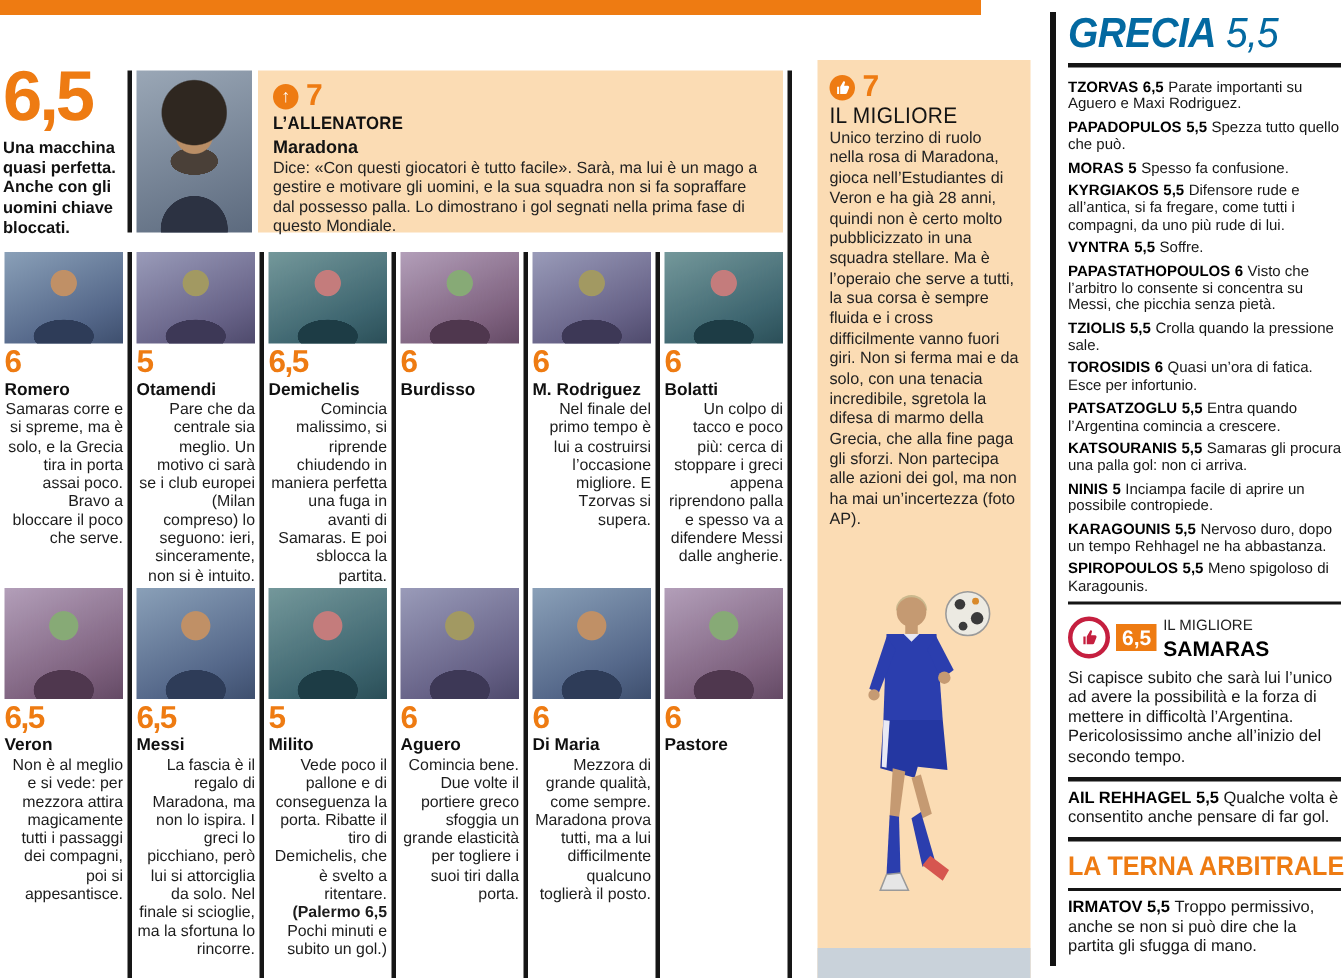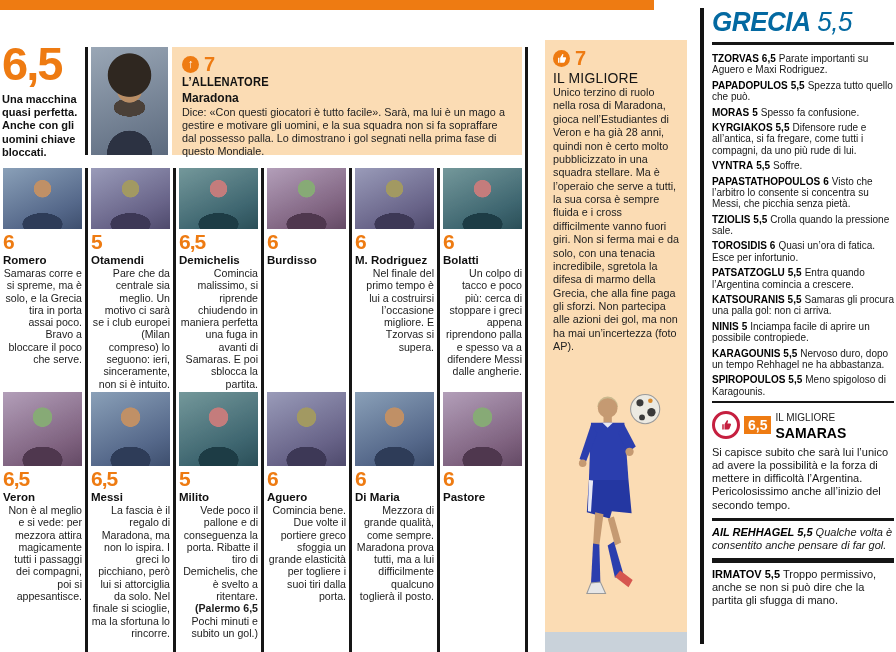--- a/index.html
+++ b/index.html
@@ -77,21 +77,21 @@
   #rcol .entry{font-size:10px;line-height:1.14;margin:0 0 4px;color:#161616;}
   .gbold{font-weight:bold;color:#000;margin-right:3px;}
   #gbest{display:flex;align-items:center;gap:4px;margin:5px 0 4px;}
   .redcirc{width:22px;height:22px;border:3px solid #c51f3f;border-radius:50%;flex:0 0 auto;
            display:flex;align-items:center;justify-content:center;color:#c51f3f;background:#fff;}
   .orangebadge{background:#ee7b12;color:#fff;font-weight:bold;font-size:14px;padding:2px 4px;line-height:1;}
   .beststack{line-height:1.05;}
   .beststack .l1{font-size:10px;color:#222;}
   .beststack .l2{font-size:14px;font-weight:bold;color:#000;}
   #gbesttext{font-size:11px;line-height:1.2;color:#161616;margin-bottom:6px;}
-  #gcoach{font-size:11px;line-height:1.18;margin:5px 0 6px;color:#161616;font-style:italic;}
+  #gcoach{font-size:11px;line-height:1.18;margin:5px 0 6px;color:#161616;}
   #terna{font-size:18px;font-weight:bold;color:#ee7b12;margin:6px 0 4px;}
   #irmatov{font-size:11px;line-height:1.2;margin-top:5px;color:#161616;}
 
   .thumb{display:block;}
 </style>
 </head>
 <body>
 
 <div id="page">
 
@@ -261,18 +261,19 @@
         <span class="l1">IL MIGLIORE</span><br>
         <span class="l2">SAMARAS</span>
       </span>
     </div>
     <div id="gbesttext">Si capisce subito che sarà lui l’unico ad avere la possibilità e la forza di mettere in difficoltà l’Argentina. Pericolosissimo anche all’inizio del secondo tempo.</div>
 
     <div class="rule"></div>
     <p id="gcoach"><span class="gbold">AIL REHHAGEL</span><span class="gbold">5,5</span><span>Qualche volta è consentito anche pensare di far gol.</span></p>
 
     <div class="rule"></div>
+    <div id="terna"><span class="cond">LA TERNA ARBITRALE</span></div>
     <div class="rule thin"></div>
     <p id="irmatov"><span class="gbold">IRMATOV</span><span class="gbold">5,5</span><span>Troppo permissivo, anche se non si può dire che la partita gli sfugga di mano.</span></p>
 
   </div>
 
 </div>
 
 </body></html>

